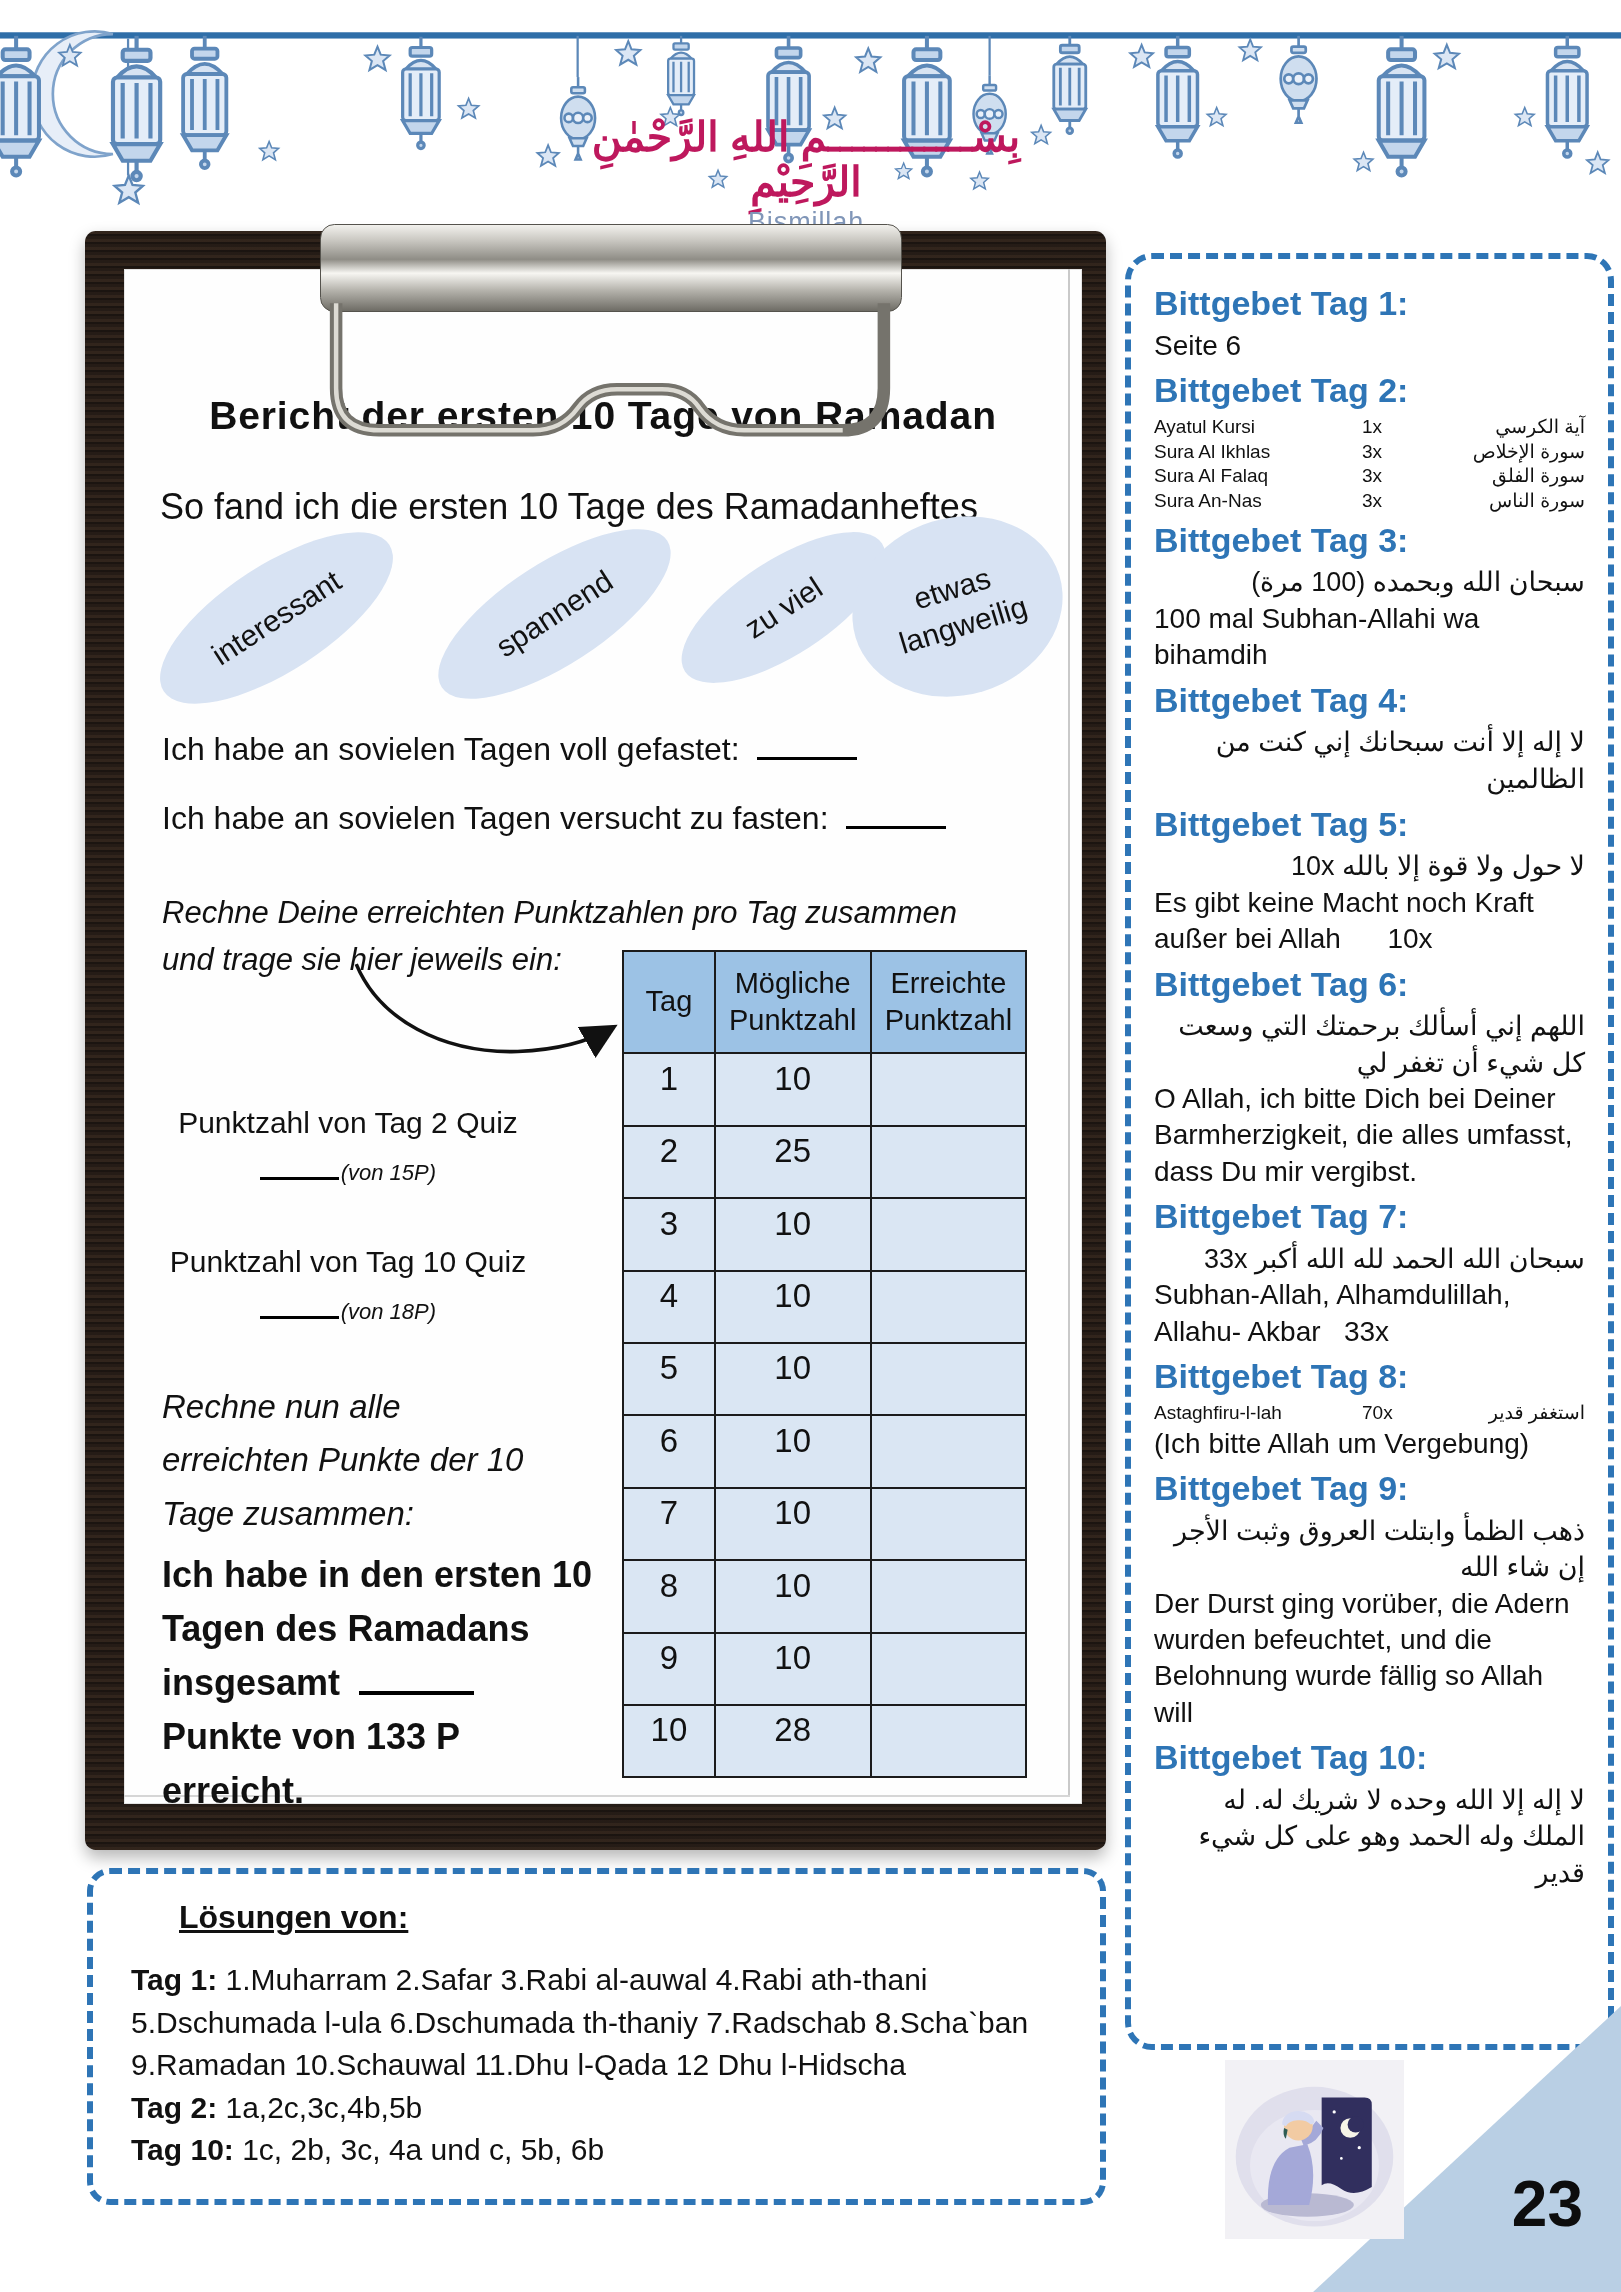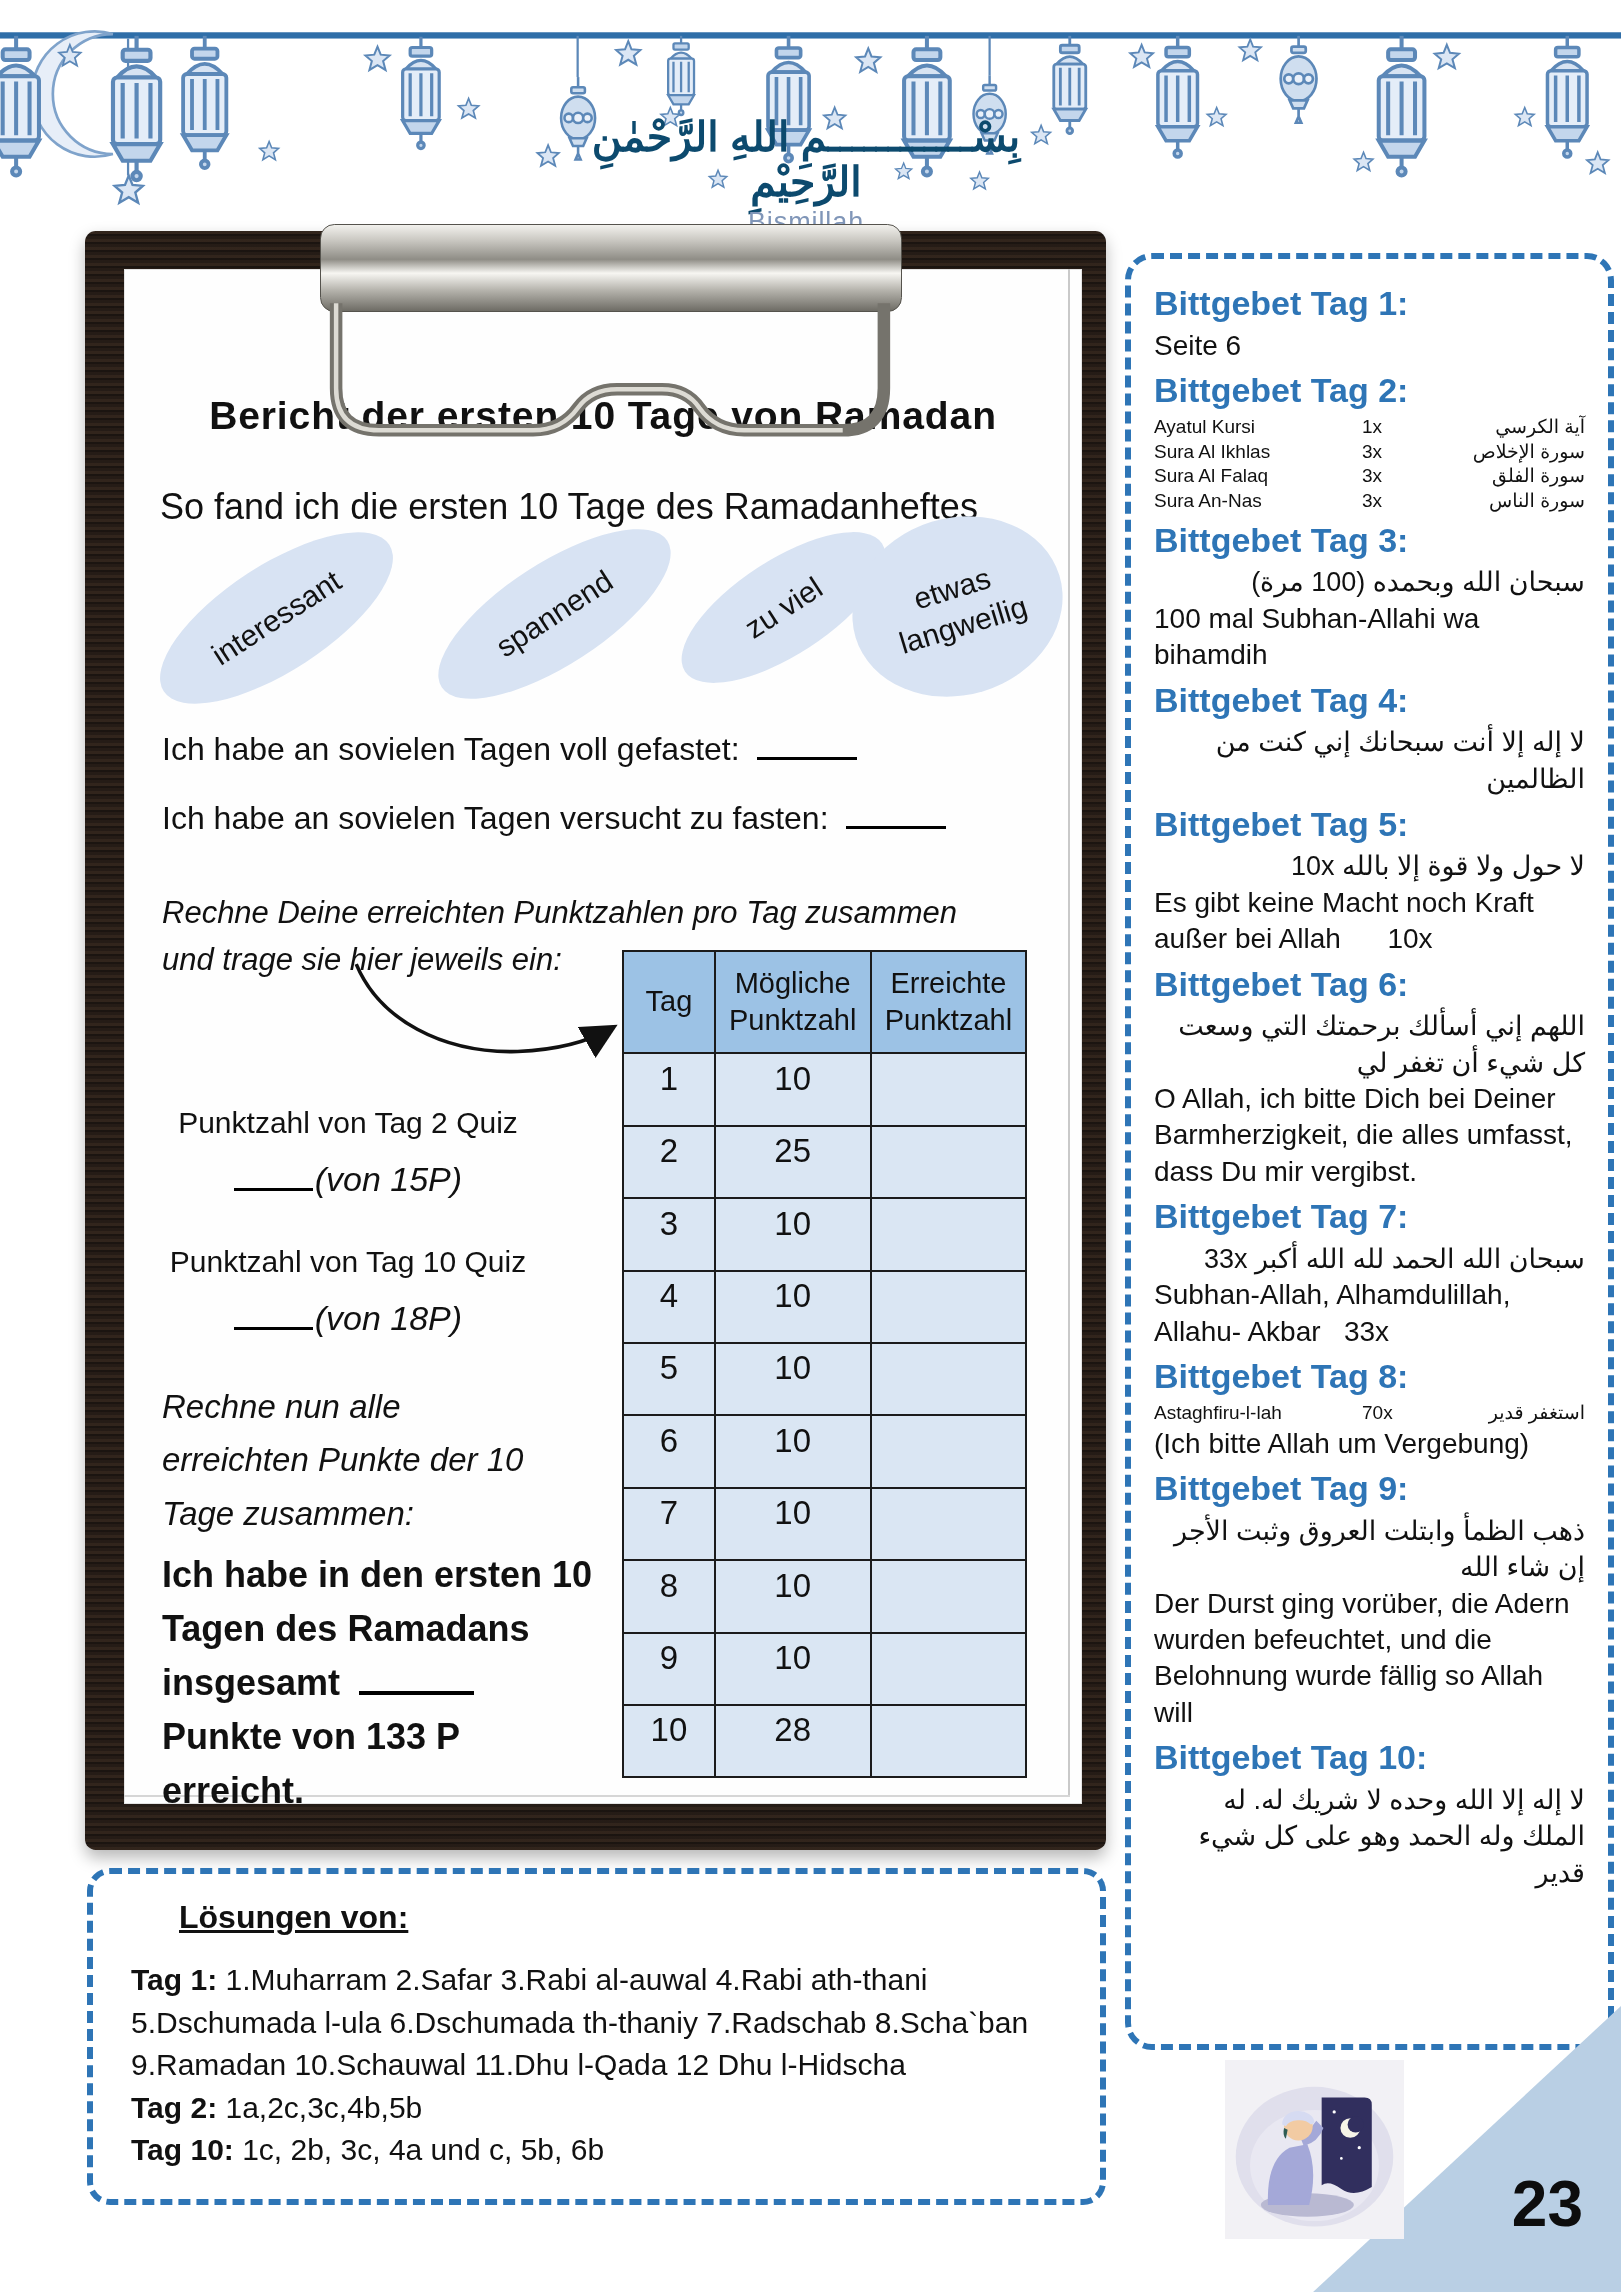--- a/index.html
+++ b/index.html
@@ -2,21 +2,21 @@
 <html style="font-size:14.3px"><head>
 <meta charset="utf-8">
 <style>
   html,body{margin:0;padding:0;background:#ffffff;}
   .page{position:relative;width:1621px;height:2293px;background:#ffffff;overflow:hidden;
         font-family:"Liberation Sans",sans-serif;color:#111;}
 
   
   .header-deco{position:absolute;left:0;top:0;width:1621px;height:215px;}
   .bismillah{position:absolute;left:591px;top:115px;width:430px;text-align:center;}
-  .bismillah-ar{font-size:41px;color:#0c4a6e;font-weight:700;line-height:1.1;}
+  .bismillah-ar{font-size:41px;color:#be185d;font-weight:700;line-height:1.1;}
   .bismillah-label{font-size:27px;color:#8096b8;margin-top:1.8px;letter-spacing:0.9px;}
 
   
   .board{position:absolute;left:85px;top:231px;width:1021px;height:1619px;border-radius:10.7px;
          background:#221a15;
          background-image:repeating-linear-gradient(180deg,rgba(120,85,60,.18) 0 2.7px,rgba(0,0,0,.22) 2.7px 5.4px,rgba(60,40,30,.12) 5.4px 8px);
          box-shadow:0 7.2px 16px rgba(0,0,0,.28);}
   .paper{position:absolute;left:124px;top:269px;width:958px;height:1535px;background:#fefefe;
          box-shadow:inset 0 0 0 0.9px #e3e3e3;}
   .paper::after{content:"";position:absolute;right:12.5px;top:0;bottom:9px;width:1.8px;background:#c9c9c9;}
@@ -41,21 +41,21 @@
   .arrow-svg{position:absolute;left:219px;top:688px;width:287px;height:116px;}
 
   .score-table{position:absolute;left:498px;top:681px;border-collapse:collapse;}
   .score-table th,.score-table td{border:2.7px solid #1b1b1b;}
   .score-table th{background:#9cc2e5;font-size:29px;font-weight:400;padding:7.2px 5.4px;width:143px;height:86px;text-align:center;line-height:1.3;}
   .score-table th.h-tag{width:79px;}
   .score-table td{background:#dae6f3;font-size:33px;height:64px;vertical-align:top;padding-top:5.4px;text-align:center;}
   .score-table td.c-tag{text-align:center;}
 
   .quiz-label{position:absolute;left:9px;width:430px;text-align:center;font-size:30px;}
-  .quiz-sub{position:absolute;left:9px;width:430px;text-align:center;font-size:34px;font-style:italic;}
+  .quiz-sub{position:absolute;left:9px;width:430px;text-align:center;font-size:22px;font-style:italic;}
   .sum-instruction{position:absolute;left:38px;top:1111px;width:385px;font-size:33px;font-style:italic;line-height:1.62;}
   .total-sentence{position:absolute;left:38px;top:1279px;width:434px;font-size:36px;font-weight:700;line-height:1.5;}
 
   
   .sidebar{position:absolute;left:1125px;top:253px;width:489px;height:1797px;box-sizing:border-box;
            border:6.3px dashed #2e75b6;border-radius:27px;padding:18px 23px;overflow:hidden;}
   .sb-title{color:#2e75b6;font-size:34px;font-weight:700;line-height:1.15;margin:7.2px 0 4.5px;}
   .sb-de{font-size:28px;line-height:1.3;white-space:pre-wrap;}
   .sb-ar{font-size:27px;line-height:1.35;direction:rtl;text-align:right;}
   .sb-row{display:flex;align-items:baseline;font-size:19px;line-height:1.3;}

